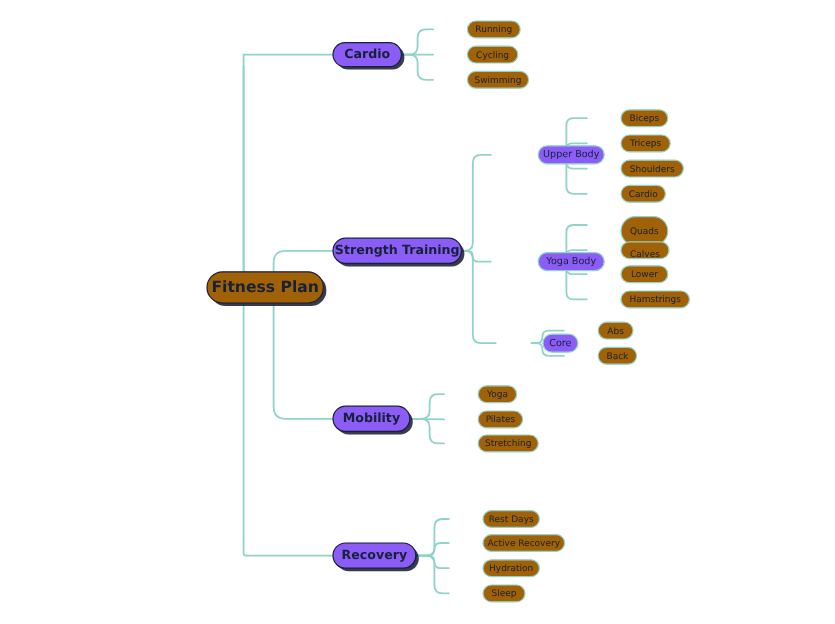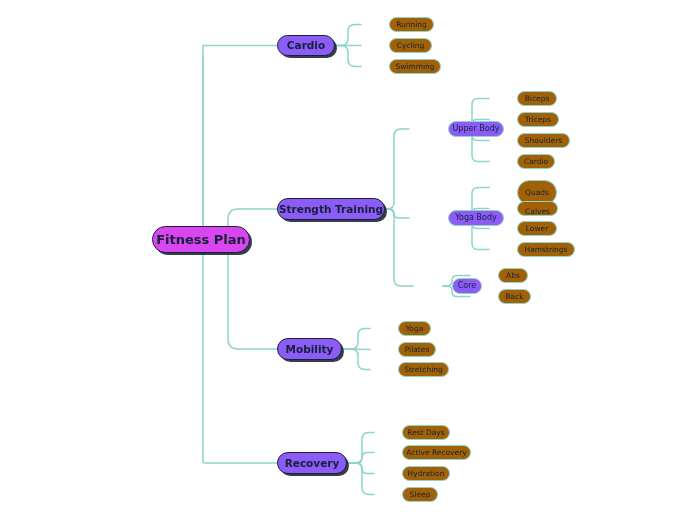--- a/index.html
+++ b/index.html
@@ -37,27 +37,28 @@
   .node {
     position: absolute;
     box-sizing: border-box;
     display: flex;
     align-items: center;
     justify-content: center;
     white-space: nowrap;
     line-height: 1;
   }
   .node-root {
-    background: #d946ef;
+    background: #a16207;
     border: 1.6px solid #16213a;
     border-radius: 999px;
     color: #16213a;
     font-weight: bold;
     font-size: 13px;
     box-shadow: 2.5px 2.5px 0 -0.5px rgba(20,25,45,0.85);
+    margin-left: 20px;
   }
   .node-branch {
     background: #8b5cf6;
     border: 1.6px solid #16213a;
     border-radius: 999px;
     color: #16213a;
     font-weight: bold;
     font-size: 10.5px;
     box-shadow: 2.5px 2.5px 0 -0.5px rgba(20,25,45,0.85);
   }

